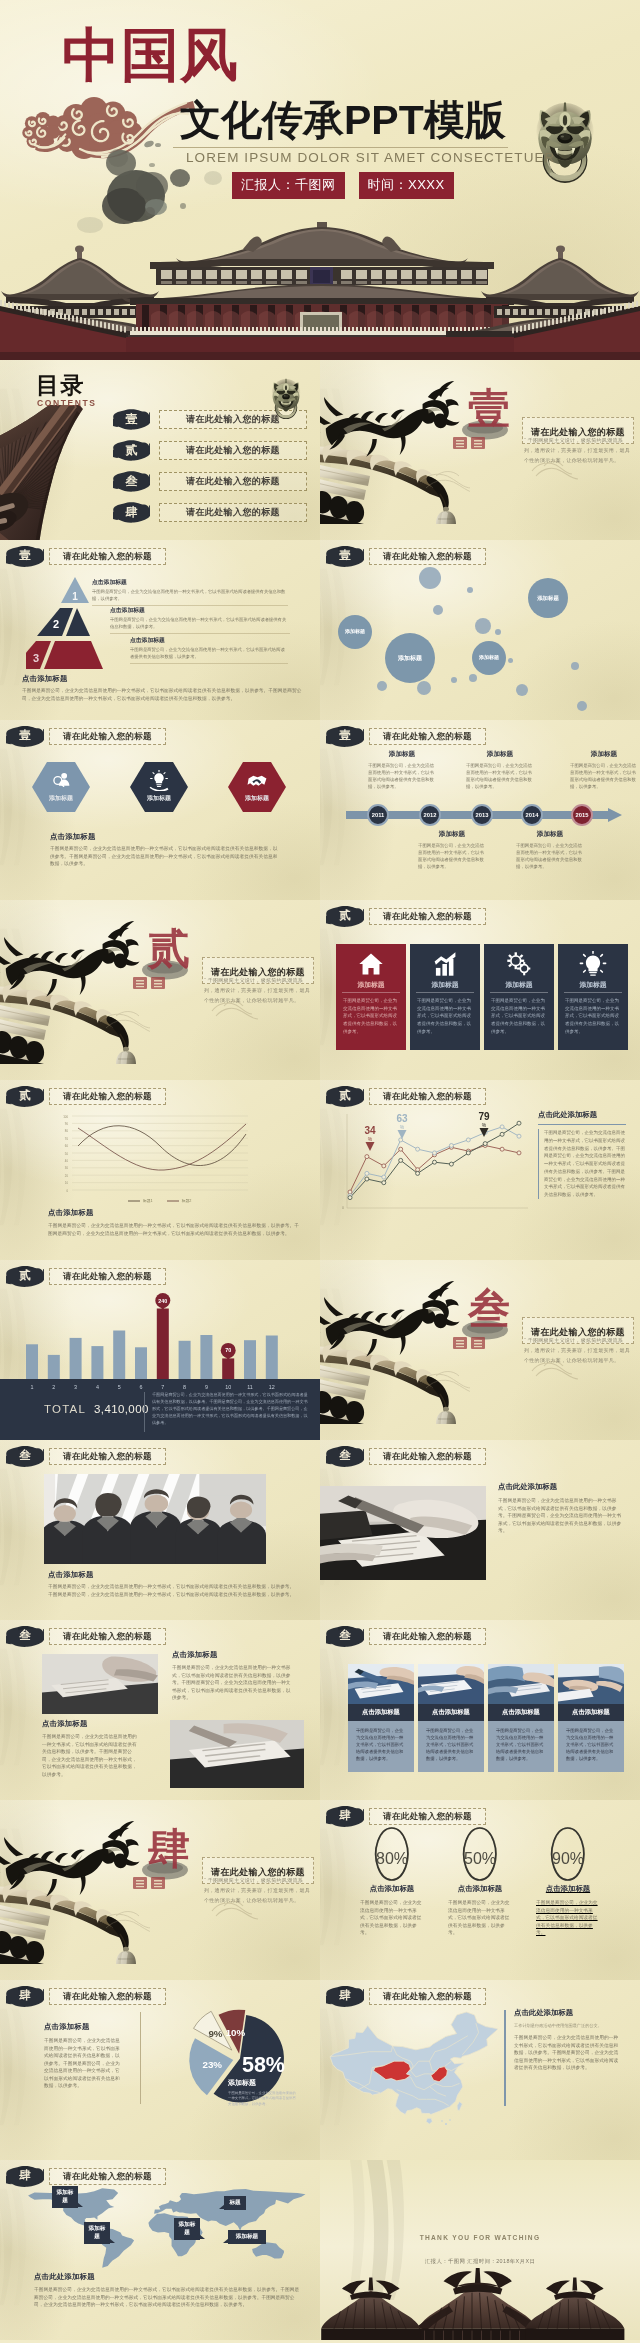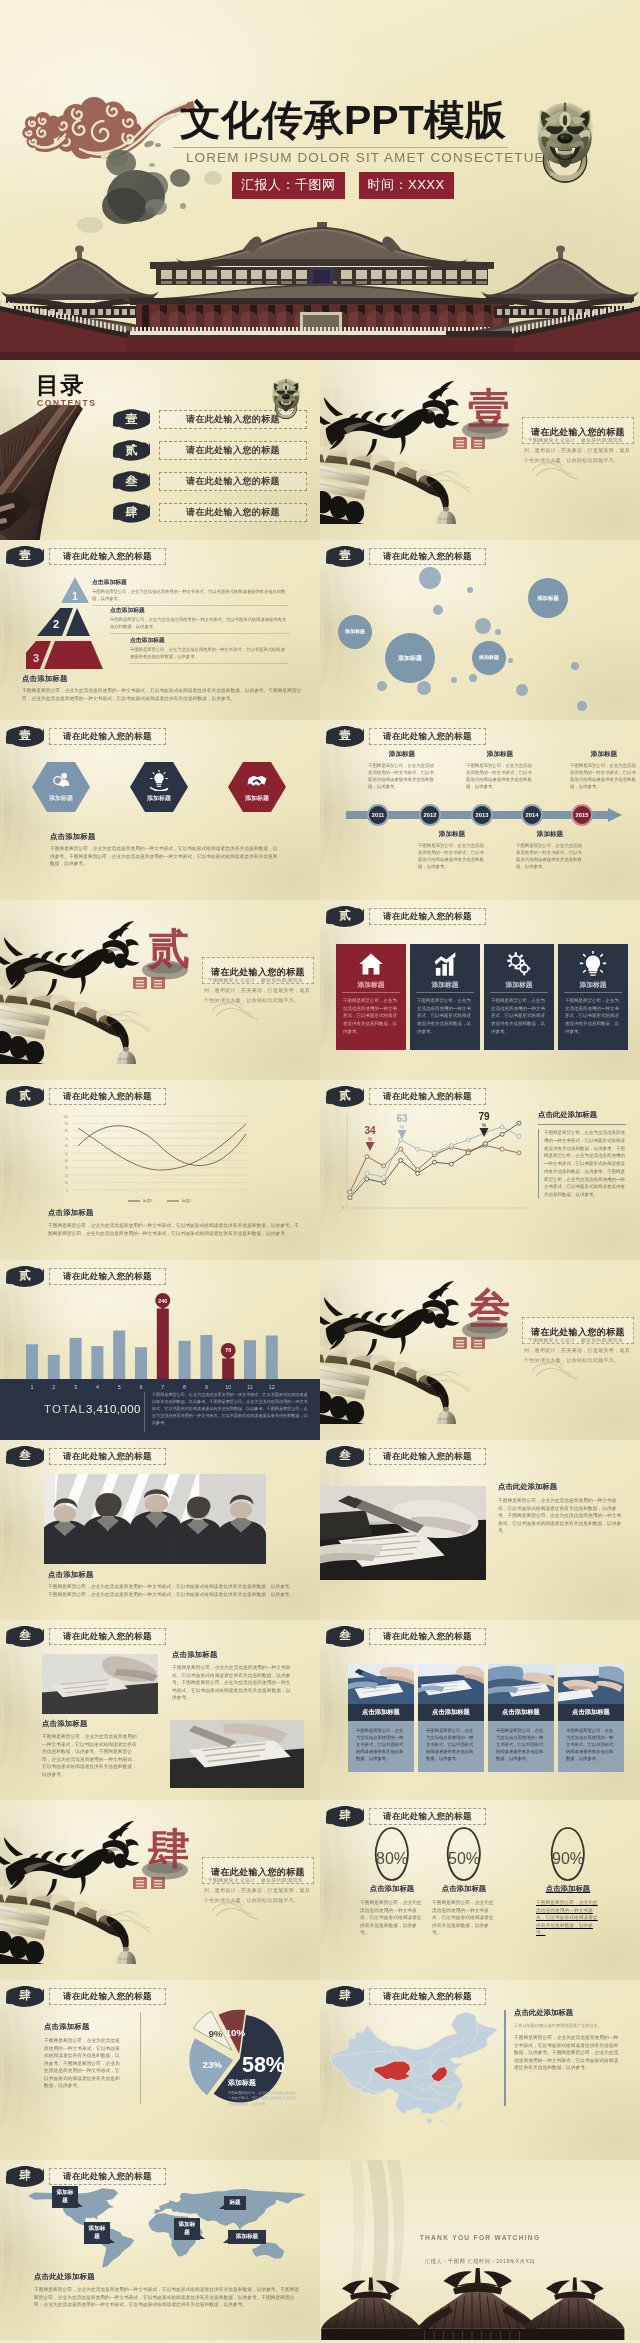--- a/index.html
+++ b/index.html
@@ -573,20 +573,21 @@
             <rect x="636" y="300.9" width="2" height="6"></rect>
             <rect x="640" y="300.0" width="2" height="6"></rect>
           </g>
           <rect x="0" y="352" width="640" height="8" fill="#4b2022"></rect>
         </g>
       </g>
     </svg>
     <svg class="cv-knocker" width="64" height="90" viewBox="0 0 100 140" style="position:absolute;left:533px;top:101px;">
         <use href="#knocker"></use>
       </svg>
+    <div class="cv-title">中国风</div>
     <div class="cv-sub">文化传承PPT模版</div>
     <div class="cv-rule"></div>
     <div class="cv-suben">LOREM IPSUM DOLOR SIT AMET CONSECTETUER</div>
     <div class="cv-tags">
       <span class="cv-tag">汇报人：千图网</span>
       <span class="cv-tag">时间：XXXX</span>
     </div>
   </div>
 
   <div id="rows">
@@ -1582,21 +1583,21 @@
             <text x="97.4" y="99" font-size="5.4" fill="#c3ccd7" text-anchor="middle" font-family="Liberation Sans, sans-serif">4</text>
             <text x="119.2" y="99" font-size="5.4" fill="#c3ccd7" text-anchor="middle" font-family="Liberation Sans, sans-serif">5</text>
             <text x="141.0" y="99" font-size="5.4" fill="#c3ccd7" text-anchor="middle" font-family="Liberation Sans, sans-serif">6</text>
             <text x="162.8" y="99" font-size="5.4" fill="#c3ccd7" text-anchor="middle" font-family="Liberation Sans, sans-serif">7</text>
             <text x="184.6" y="99" font-size="5.4" fill="#c3ccd7" text-anchor="middle" font-family="Liberation Sans, sans-serif">8</text>
             <text x="206.4" y="99" font-size="5.4" fill="#c3ccd7" text-anchor="middle" font-family="Liberation Sans, sans-serif">9</text>
             <text x="228.2" y="99" font-size="5.4" fill="#c3ccd7" text-anchor="middle" font-family="Liberation Sans, sans-serif">10</text>
             <text x="250.0" y="99" font-size="5.4" fill="#c3ccd7" text-anchor="middle" font-family="Liberation Sans, sans-serif">11</text>
             <text x="271.8" y="99" font-size="5.4" fill="#c3ccd7" text-anchor="middle" font-family="Liberation Sans, sans-serif">12</text>
     </svg>
-    <div style="position:absolute;left:44px;top:143px;display:flex;align-items:baseline;">
+    <div style="position:absolute;left:44px;top:143px;display:flex;align-items:baseline;gap:8px">
       <span style="font-size:11.5px;color:#dfdacb;letter-spacing:1.2px">TOTAL</span>
       <span style="font-size:11.5px;color:#f4f1e6;letter-spacing:.4px">3,410,000</span>
     </div>
     <div style="position:absolute;left:144px;top:132px;width:1px;height:40px;background:#5d6775"></div>
     <div style="position:absolute;left:152px;top:131px;width:158px;font-size:4.1px;line-height:1.72;color:#a2adbb">千图网是商贸公司，企业为交流信息而使用的一种文书形式，它以书面形式给阅读者提供有关信息和数据，以供参考。千图网是商贸公司，企业为交流信息而使用的一种文书形式，它以书面形式给阅读者提供有关信息和数据，以供参考。千图网是商贸公司，企业为交流信息而使用的一种文书形式，它以书面形式给阅读者提供有关信息和数据，以供参考。</div>
         </div>
         <div class="sl">
           <div class="bg"></div>
           <svg class="mtn" viewBox="0 0 150 180">
     <path fill="#8f8a68" opacity=".55" d="M22 -10 C30 26 34 70 30 114 C28 140 24 164 20 180 L8 180 C14 160 17 134 17 104 C17 64 13 22 6 -10 Z"></path>
@@ -2206,21 +2207,21 @@
   </div>
     <div style="position:absolute;left:22px;top:24px;width:100px;">
       <svg width="100" height="58" viewBox="0 0 100 58" style="display:block">
         <ellipse cx="50" cy="30" rx="16" ry="26" fill="none" stroke="#bfb79a" stroke-width="1.6"></ellipse>
         <path d="M50 4 a16 26 0 1 1 -0.5 0" fill="none" stroke="#35352f" stroke-width="1.7" stroke-linecap="round"></path>
         <text x="50" y="40" font-size="16" font-weight="400" fill="#4e4c42" text-anchor="middle" font-family="Liberation Sans, sans-serif">80%</text>
       </svg>
       <div style="text-align:center;font-size:7.4px;font-weight:700;color:#2f3340;margin-top:2px">点击添加标题</div>
       <div class="bd" style="margin-top:5px;padding:0 18px">千图网是商贸公司，企业为交流信息而使用的一种文书形式，它以书面形式给阅读者提供有关信息和数据，以供参考。</div>
     </div>
-    <div style="position:absolute;left:94px;top:24px;width:100px;">
+    <div style="position:absolute;left:110px;top:24px;width:100px;">
       <svg width="100" height="58" viewBox="0 0 100 58" style="display:block">
         <ellipse cx="50" cy="30" rx="16" ry="26" fill="none" stroke="#bfb79a" stroke-width="1.6"></ellipse>
         <path d="M50 4 a16 26 0 1 1 -0.5 0" fill="none" stroke="#35352f" stroke-width="1.7" stroke-linecap="round"></path>
         <text x="50" y="40" font-size="16" font-weight="400" fill="#4e4c42" text-anchor="middle" font-family="Liberation Sans, sans-serif">50%</text>
       </svg>
       <div style="text-align:center;font-size:7.4px;font-weight:700;color:#2f3340;margin-top:2px">点击添加标题</div>
       <div class="bd" style="margin-top:5px;padding:0 18px">千图网是商贸公司，企业为交流信息而使用的一种文书形式，它以书面形式给阅读者提供有关信息和数据，以供参考。</div>
     </div>
     <div style="position:absolute;left:198px;top:24px;width:100px;text-decoration:underline;">
       <svg width="100" height="58" viewBox="0 0 100 58" style="display:block">

